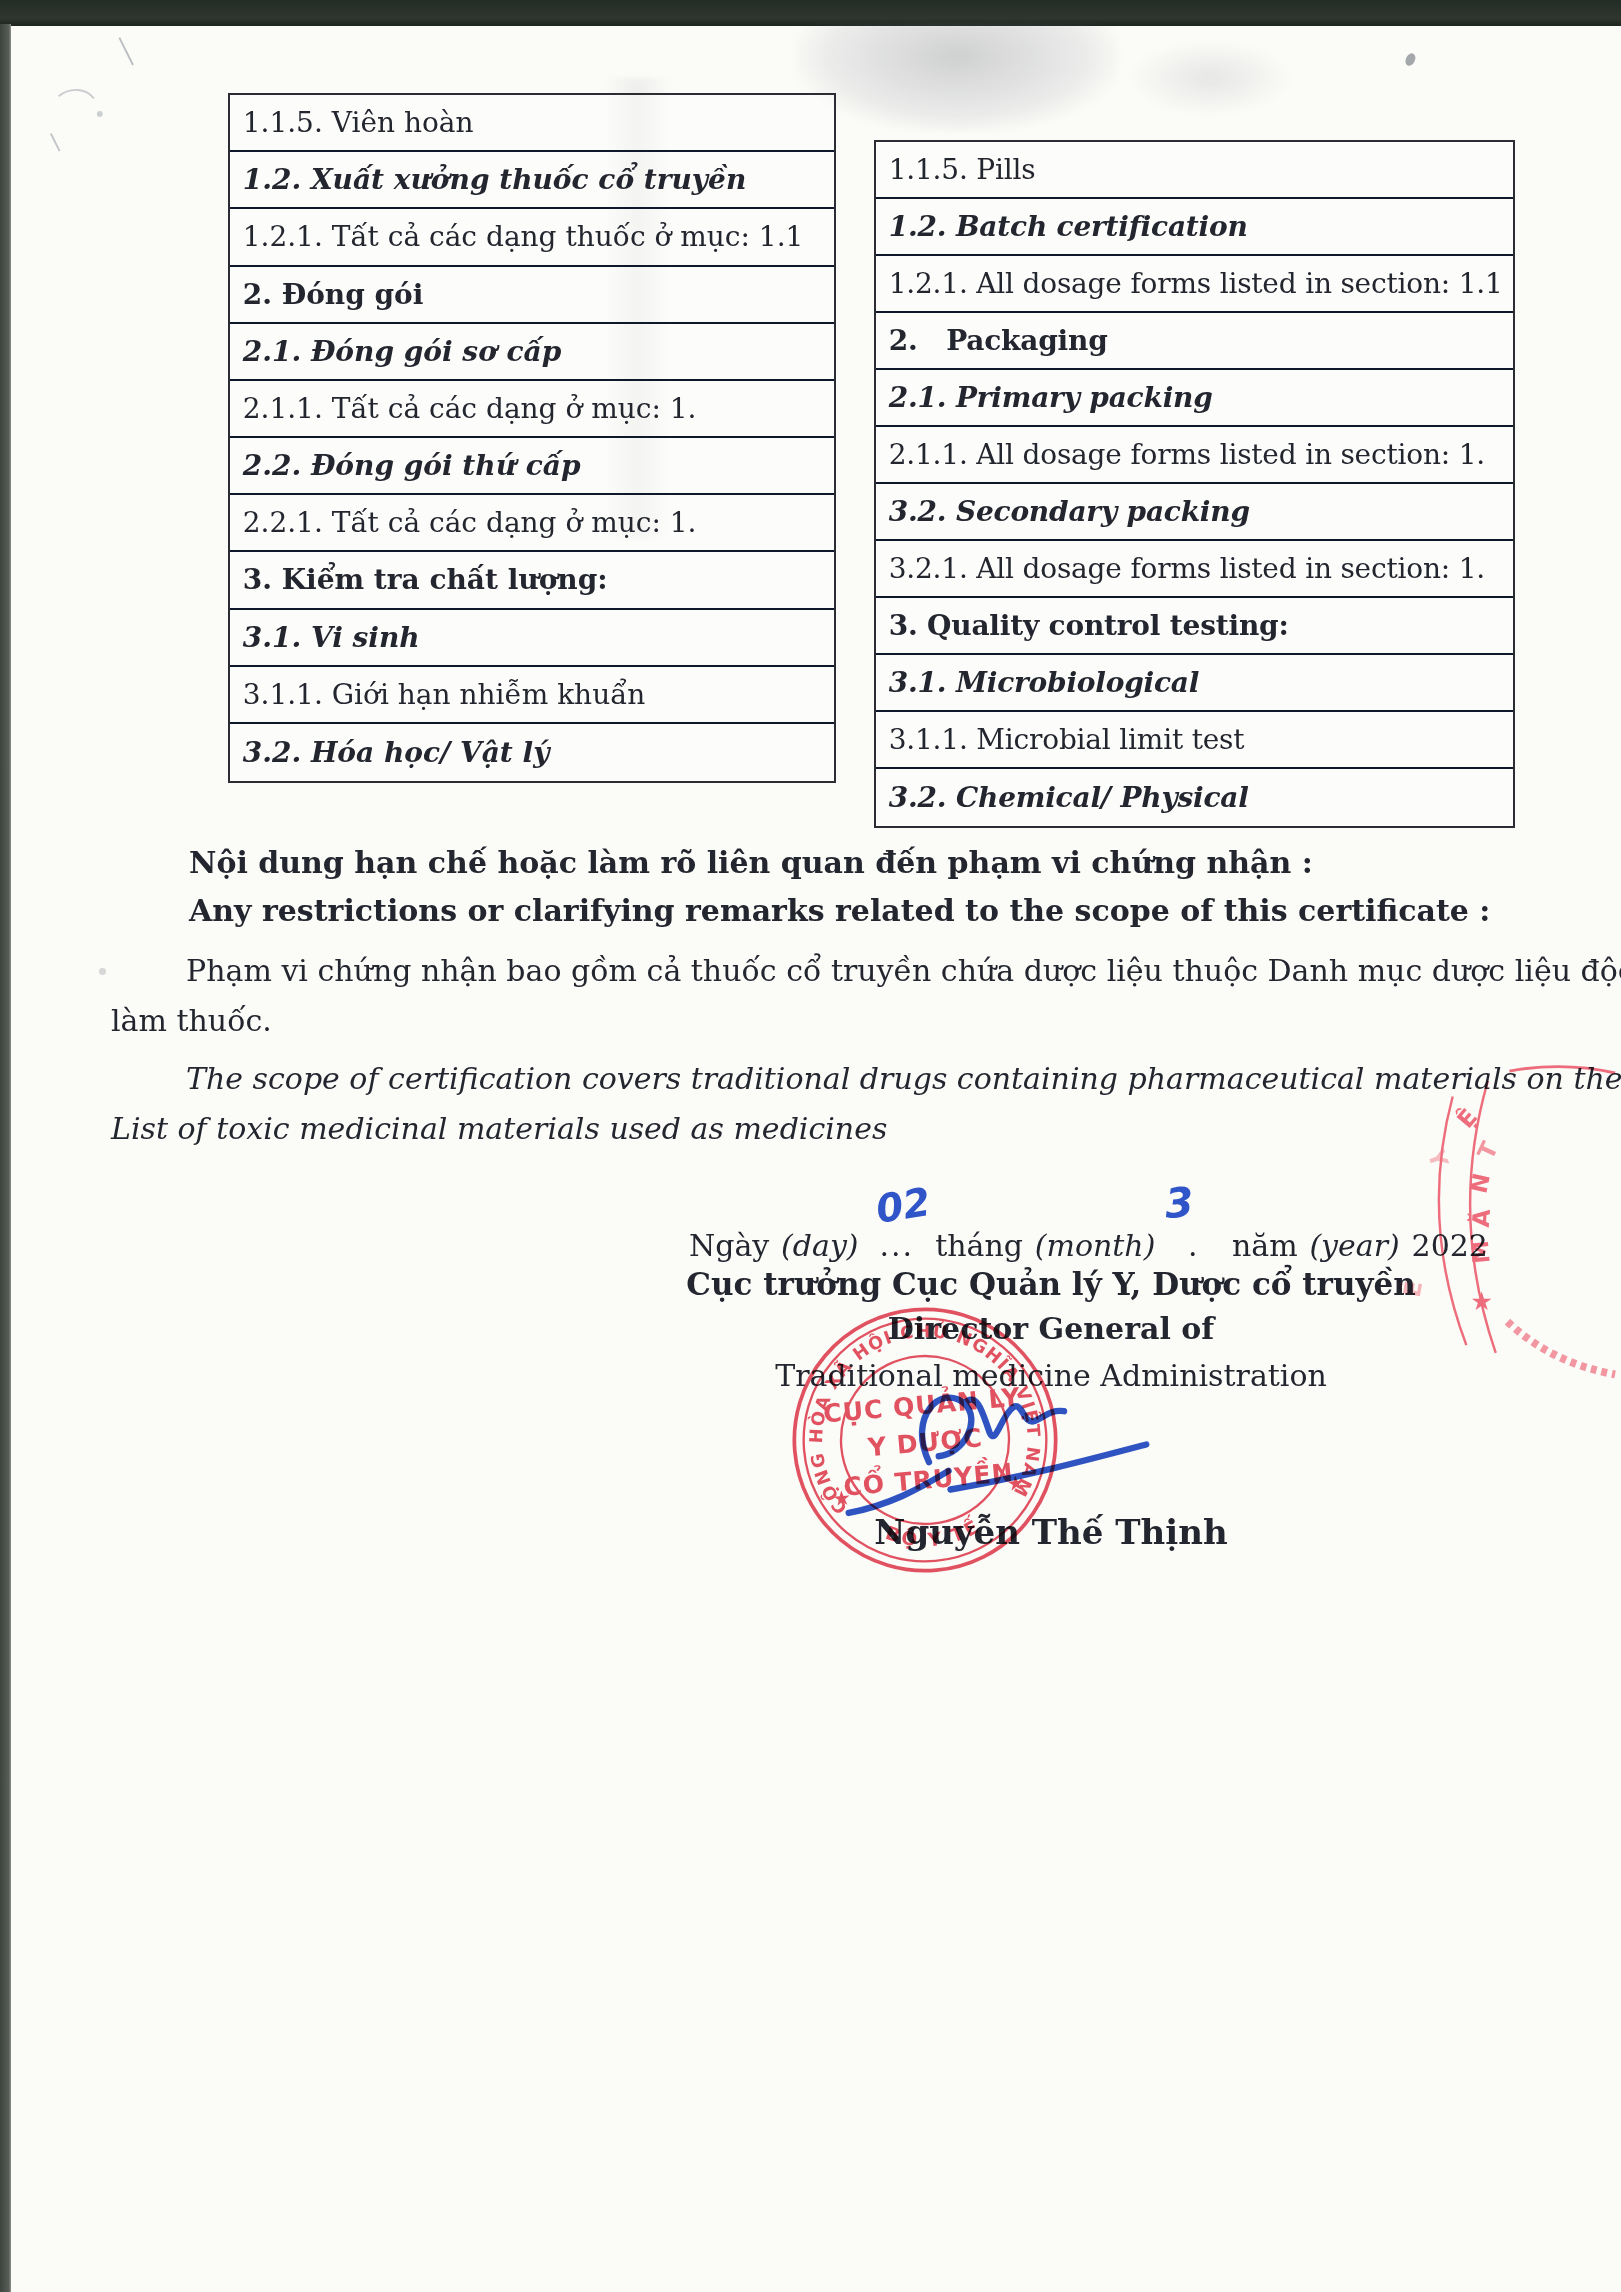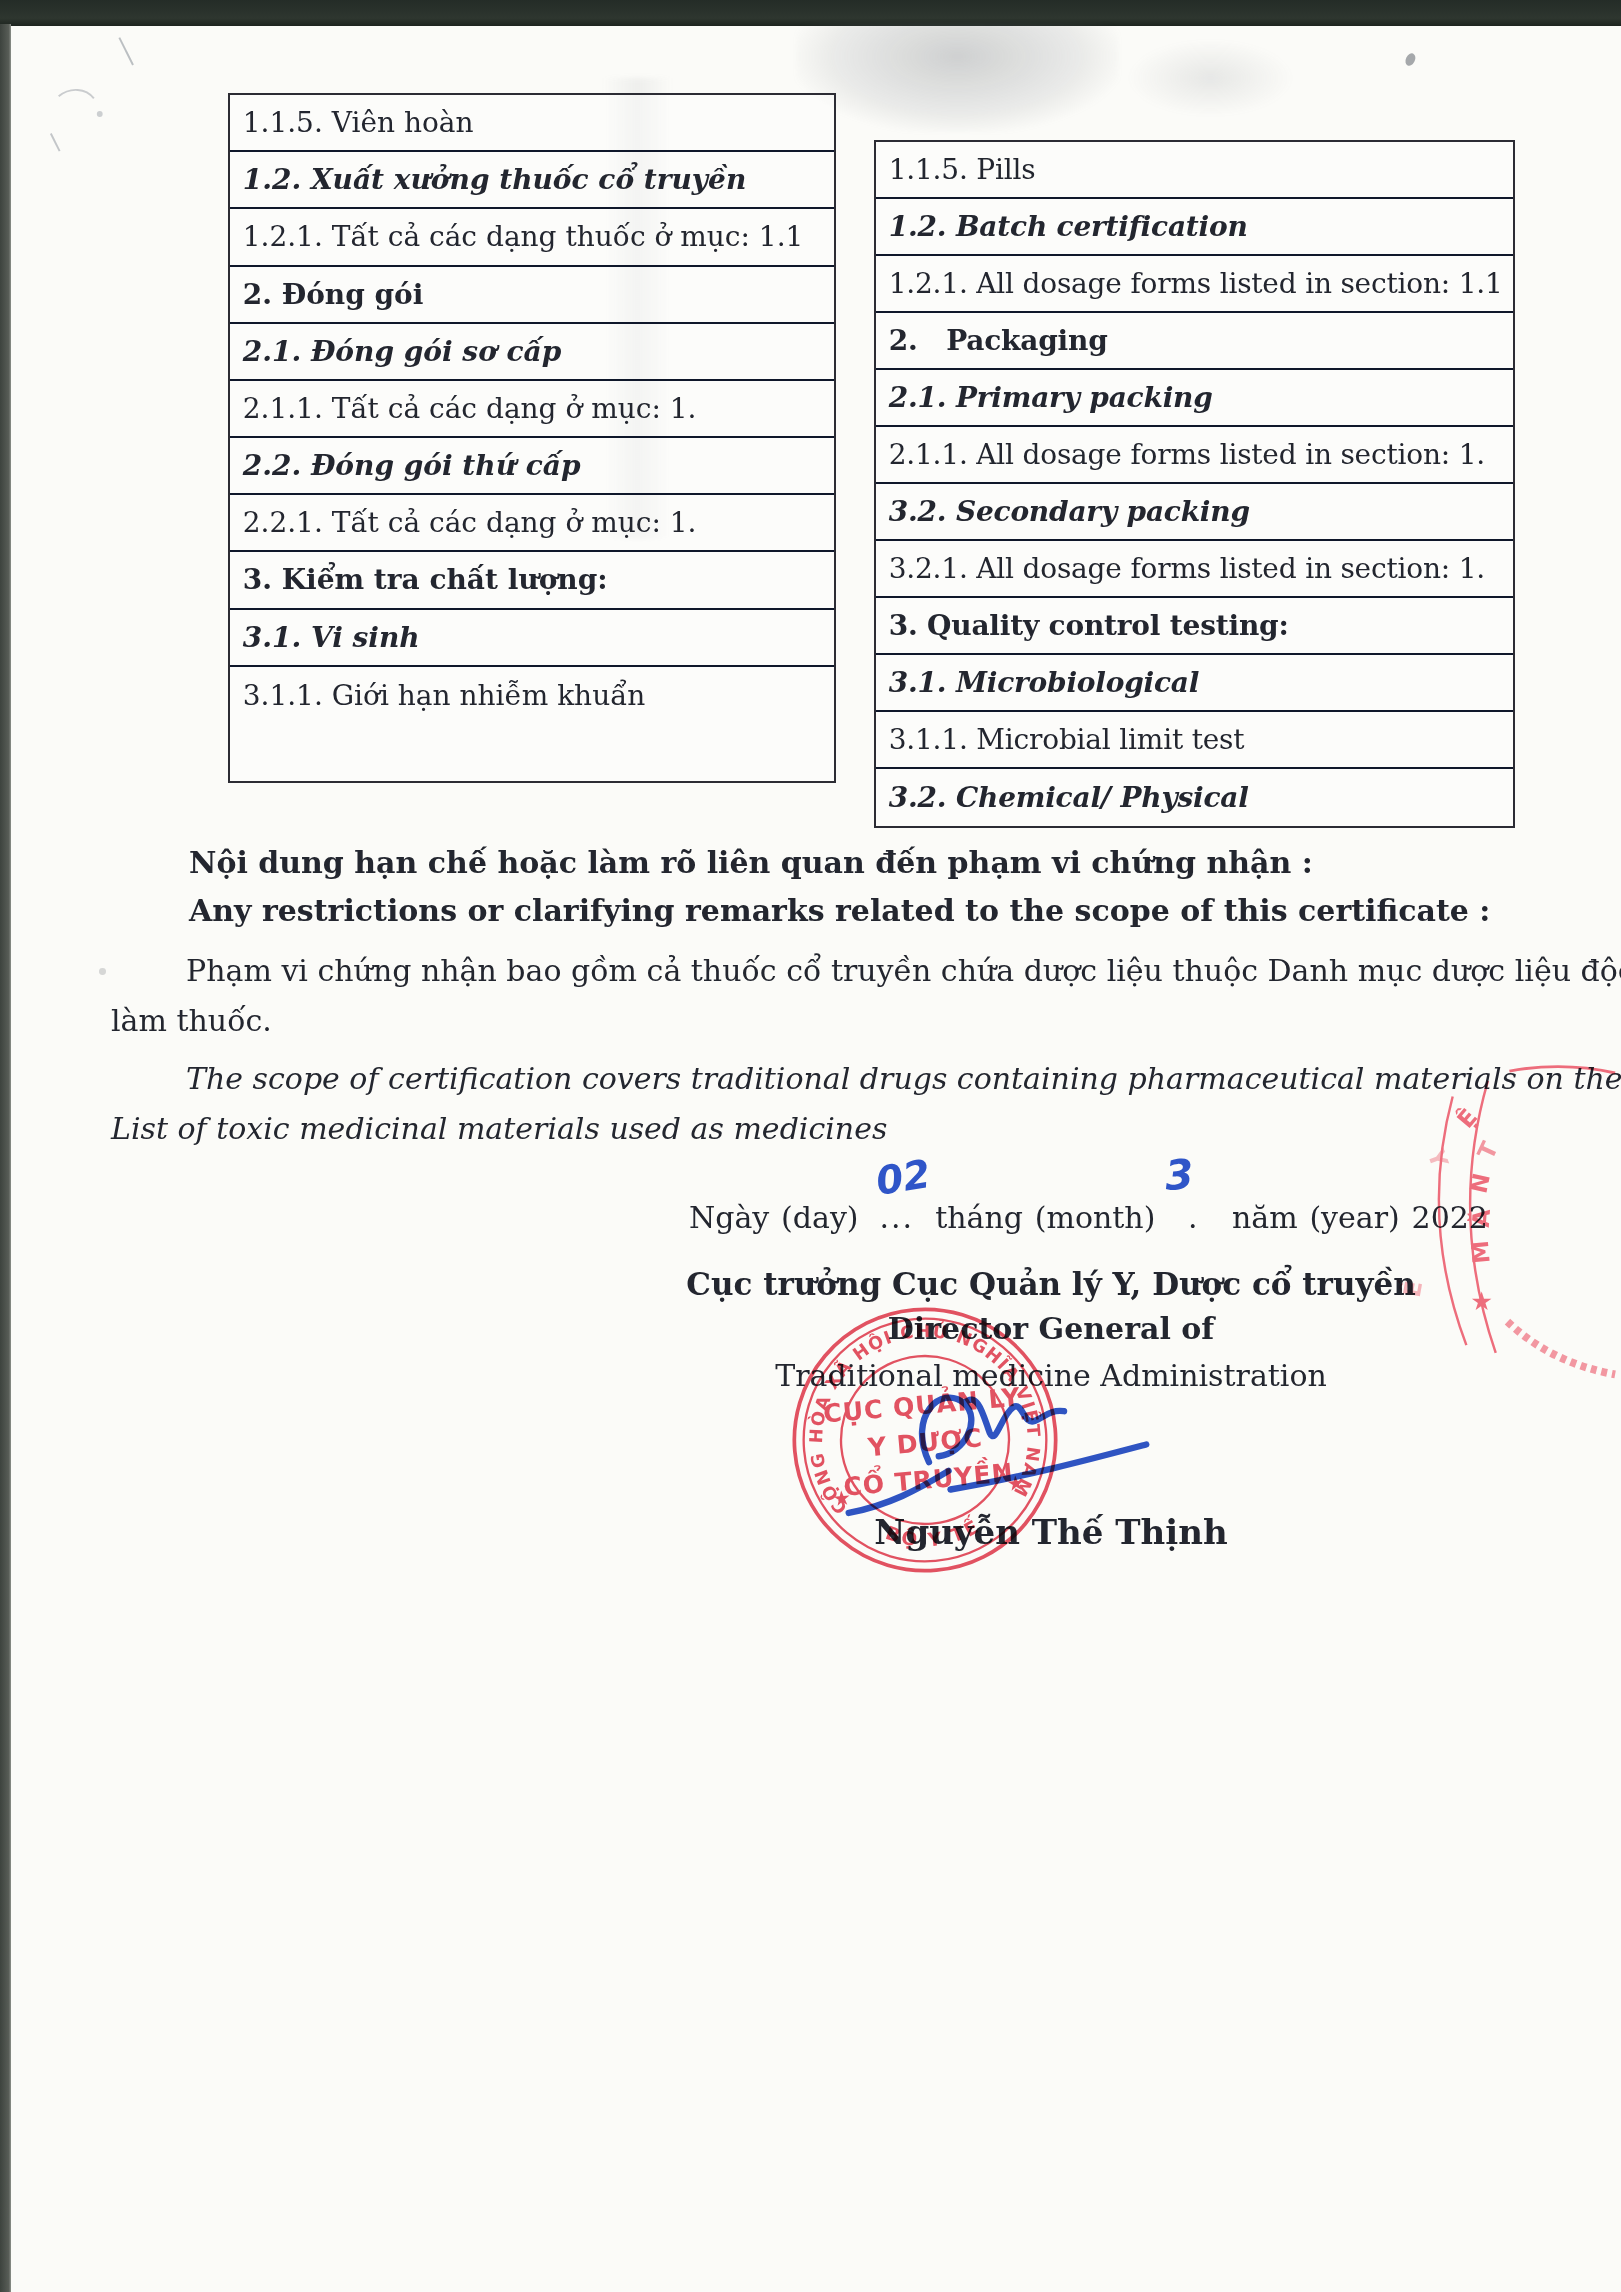--- a/index.html
+++ b/index.html
@@ -36,21 +36,21 @@
   
   .line{position:absolute;white-space:nowrap;}
   .h-vi{left:189px;top:845px;font-size:30px;font-weight:bold;}
   .h-en{left:189px;top:893px;font-size:30px;font-weight:bold;}
   .p-vi-1{left:186px;top:953px;font-size:30px;}
   .p-vi-2{left:111px;top:1003px;font-size:30px;}
   .p-en-1{left:186px;top:1061px;font-size:30px;font-style:italic;}
   .p-en-2{left:111px;top:1111px;font-size:30px;font-style:italic;}
   
   .dateline{position:absolute;left:689px;top:1200px;font-size:30px;display:flex;align-items:baseline;gap:11.8px;white-space:nowrap;}
-  .it{}
+  .it{font-style:italic;margin-top:28px;}
   .fill-in{position:relative;display:inline-block;min-width:53px;text-align:center;}
   .fill-in .dots{letter-spacing:2px;}
   .hw{position:absolute;left:5.9px;top:-45px;font-family:"DejaVu Sans",sans-serif;
       font-style:italic;font-weight:bold;color:#2f55c8;font-size:39px;transform:rotate(-9deg);}
   .hw-month{top:-49px;left:-2px;transform:rotate(-4deg);font-size:41px;}
   
   .signoff{position:absolute;left:676px;top:1266px;width:750px;text-align:center;}
   .so-vi{font-size:31px;font-weight:bold;}
   .so-en1{font-size:30px;font-weight:bold;margin-top:8.8px;}
   .so-en2{font-size:30px;font-weight:normal;margin-top:12px;}
@@ -107,20 +107,23 @@
         <span class="tcell regular">2.2.1. Tất cả các dạng ở mục: 1.</span>
       </div>
     <div class="trow">
         <span class="tcell bold">3. Kiểm tra chất lượng:</span>
       </div>
     <div class="trow">
         <span class="tcell bold-italic">3.1. Vi sinh</span>
       </div>
     <div class="trow">
         <span class="tcell regular">3.1.1. Giới hạn nhiễm khuẩn</span>
+      </div>
+    <div class="trow">
+        <span class="tcell bold-italic">3.2. Hóa học/ Vật lý</span>
       </div>
   </div>
 
   <div class="dtable dtable-right">
     <div class="trow">
         <span class="tcell regular">1.1.5. Pills</span>
       </div>
     <div class="trow">
         <span class="tcell bold-italic">1.2. Batch certification</span>
       </div>

